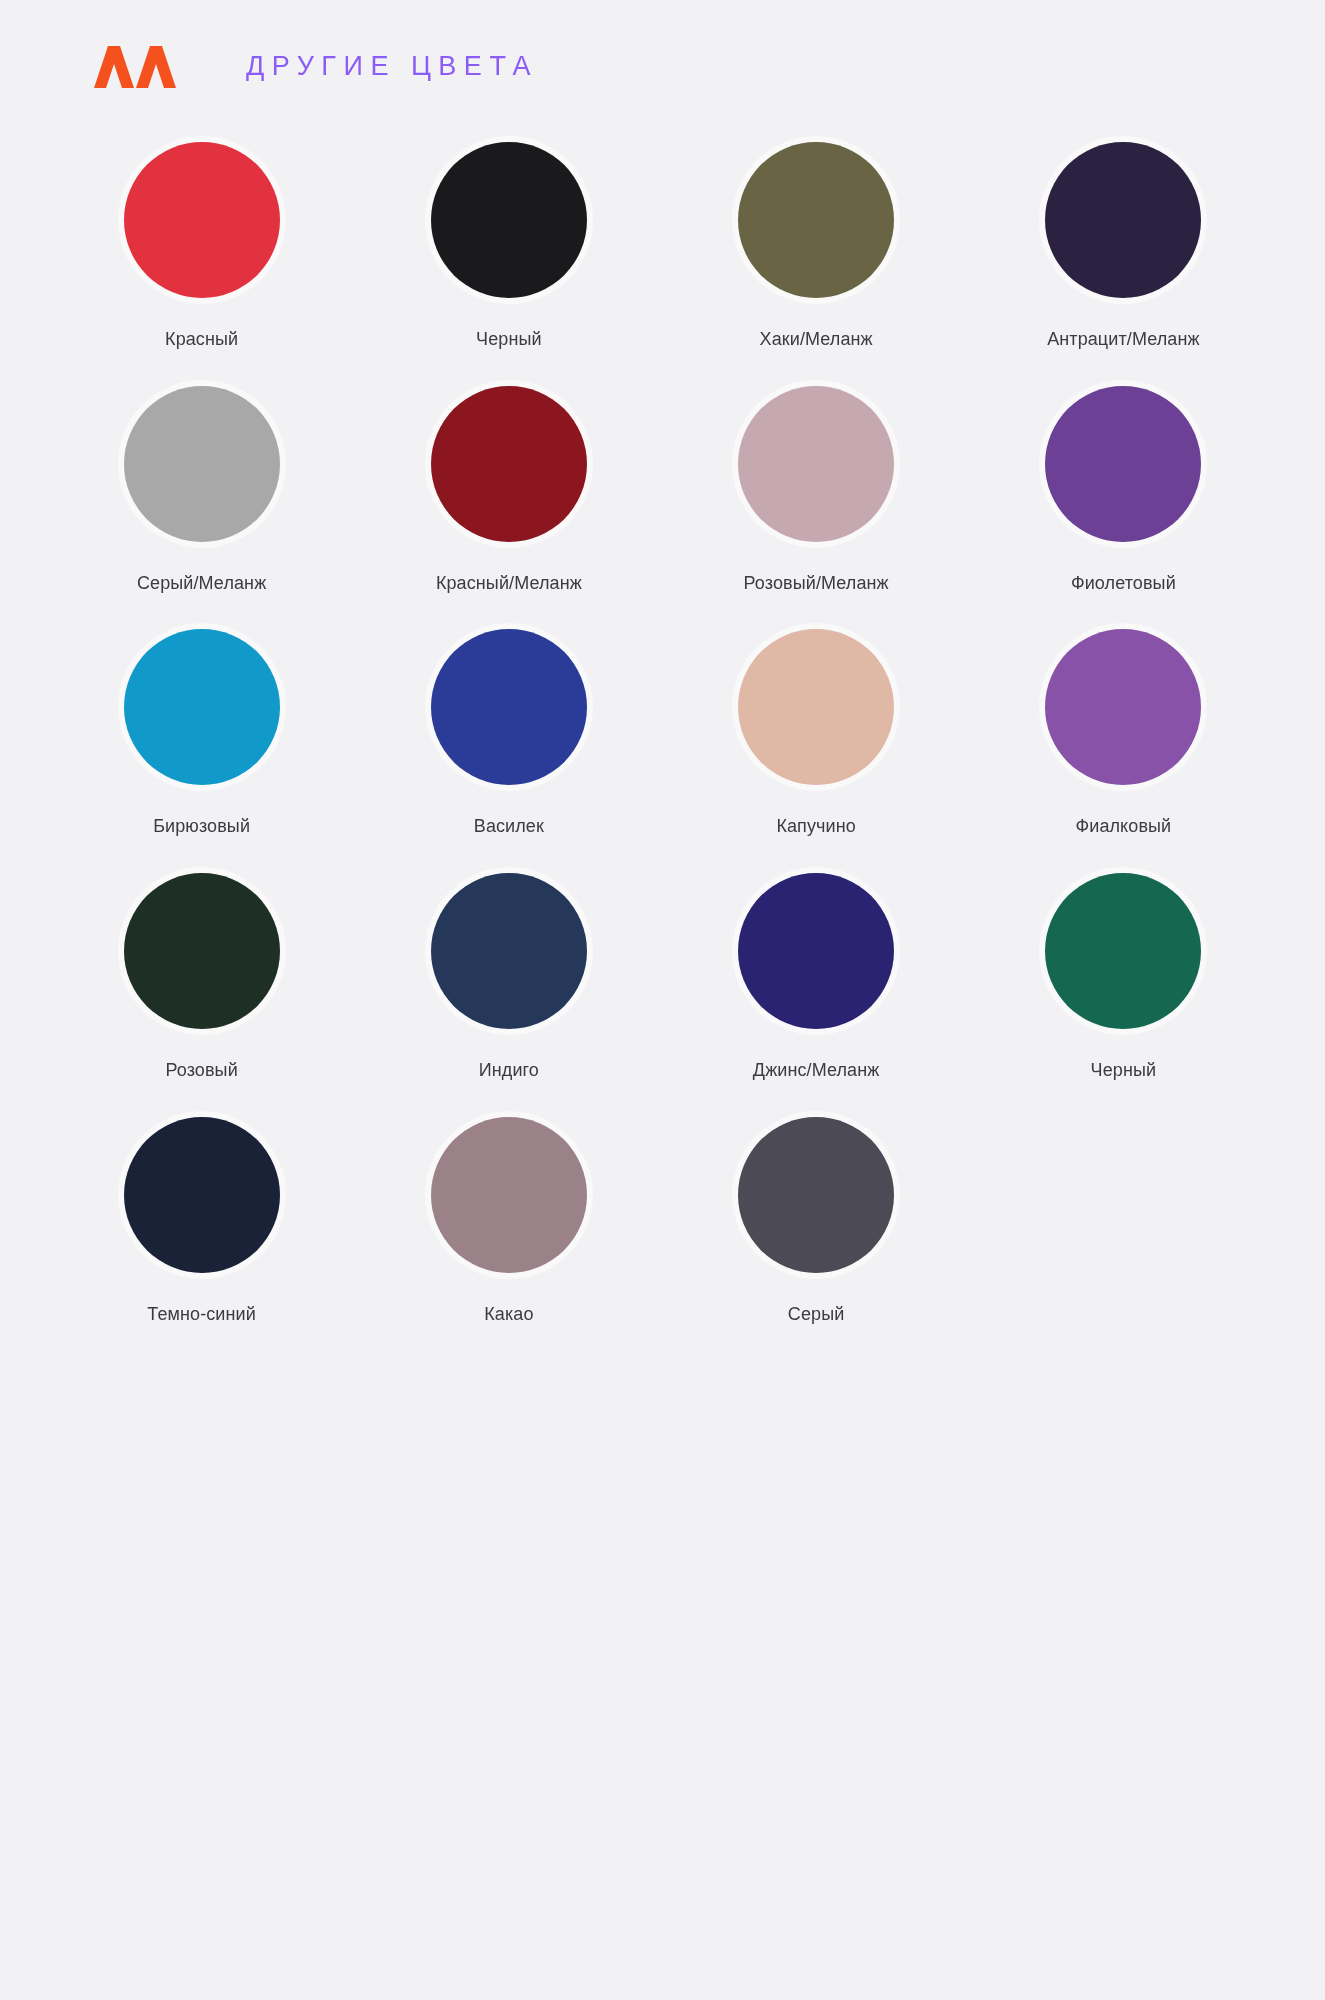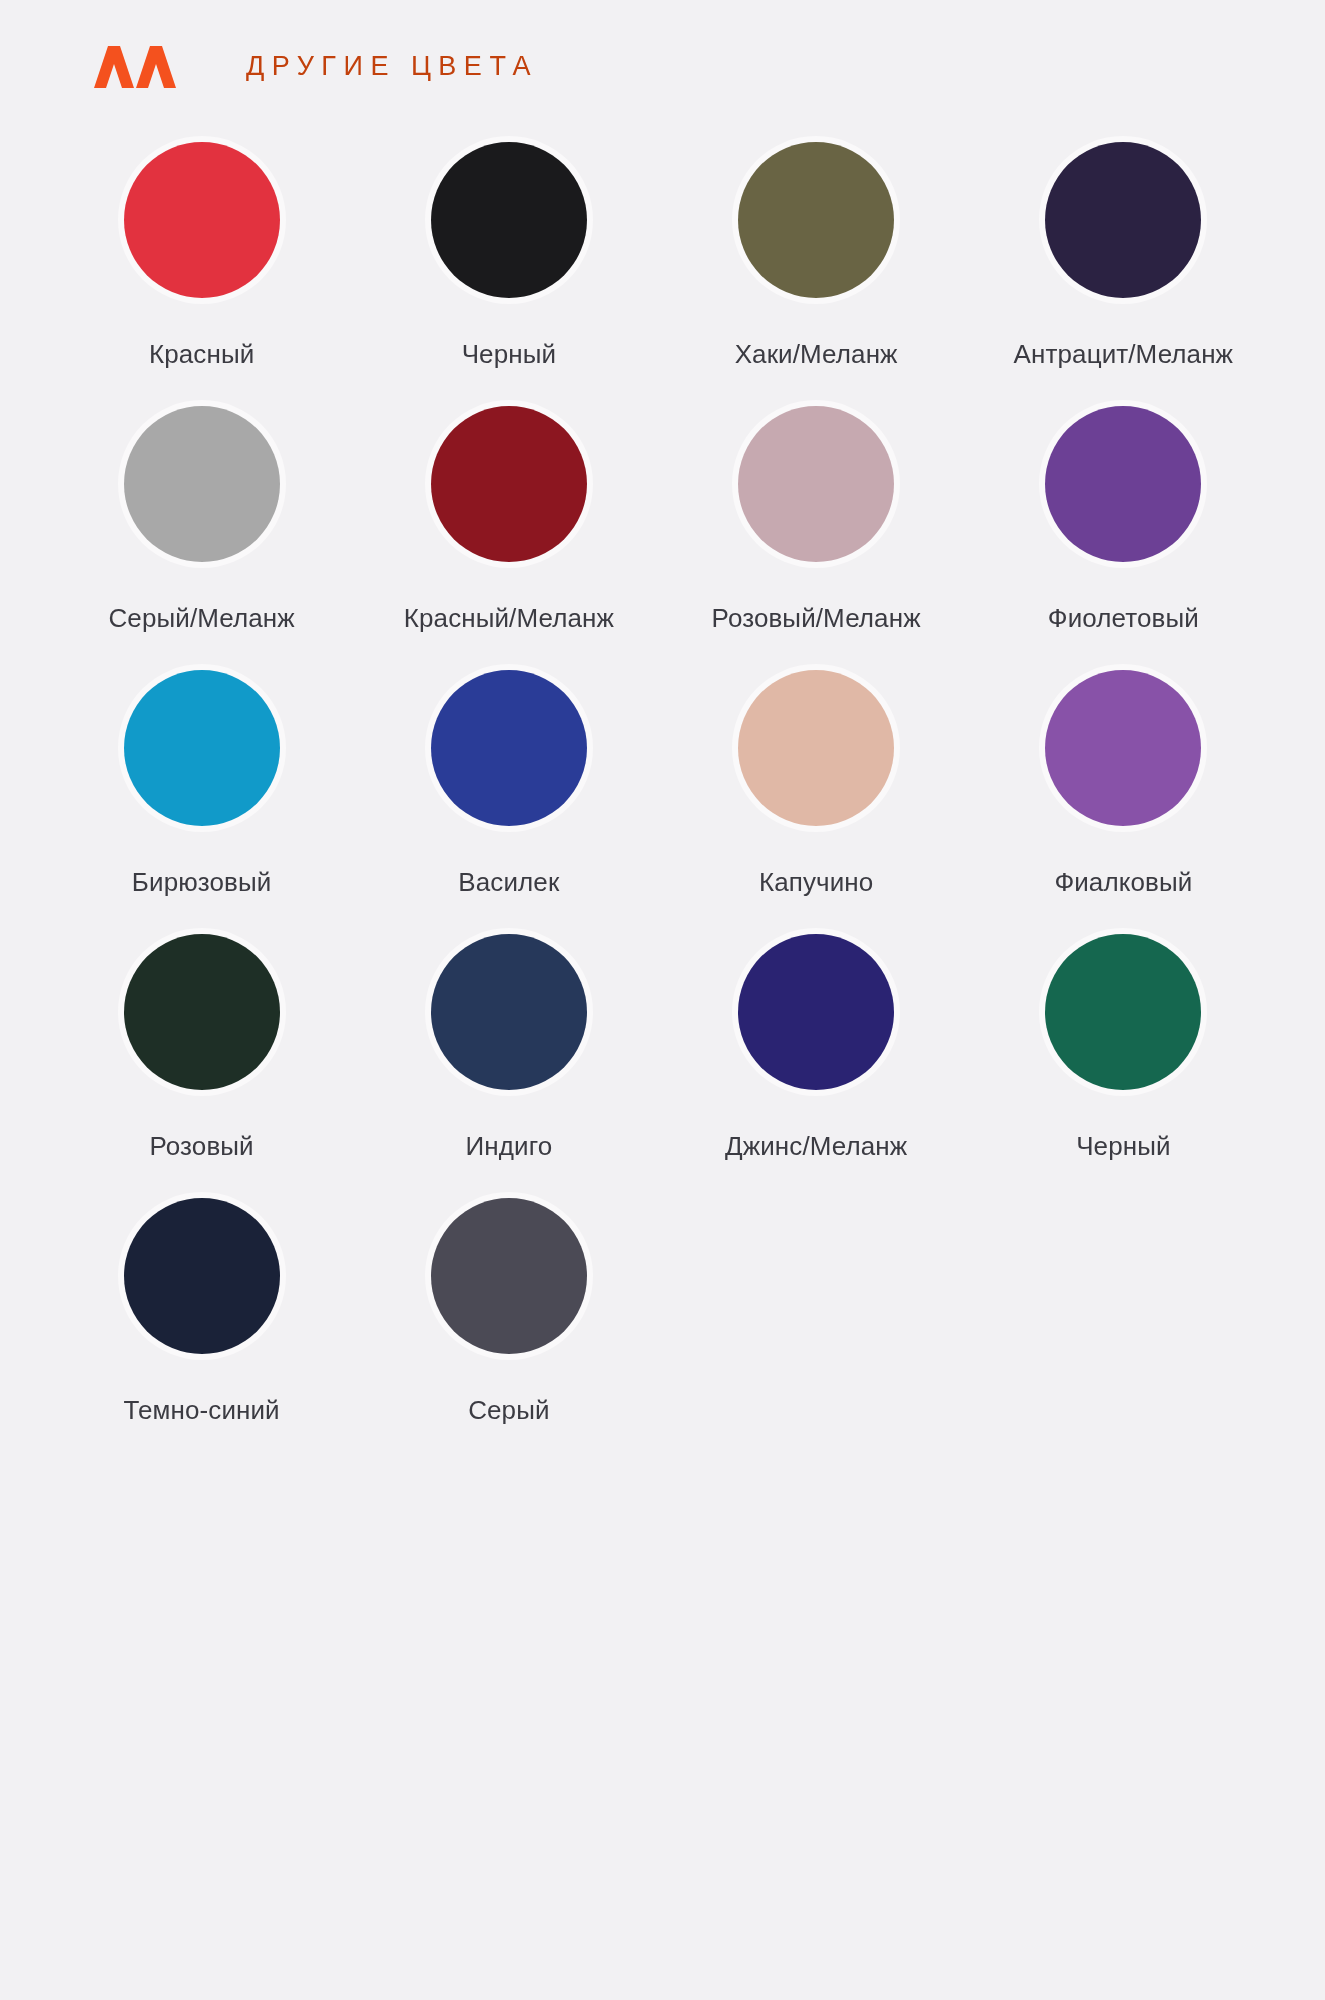--- a/index.html
+++ b/index.html
@@ -35,21 +35,21 @@
   .logo {
     width: 100px;
     height: 44px;
     flex: 0 0 auto;
     display: block;
   }
   .header-title {
     margin-left: 62px;
     font-size: 27px;
     letter-spacing: 7.5px;
-    color: #c2410c;
+    color: #8b5cf6;
     font-weight: 400;
     line-height: 1;
     white-space: nowrap;
   }
 
   
   .grid {
     margin: 0;
     padding: 52px 48px 0 48px;
     display: grid;
@@ -78,22 +78,22 @@
   .swatch-circle {
     width: 156px;
     height: 156px;
     border-radius: 50%;
     background: #ccc;
     box-shadow: 0 0 0 6px #faf9fa;
     position: relative;
   }
 
   .swatch-label {
-    margin-top: 36px;
-    font-size: 26px;
+    margin-top: 25px;
+    font-size: 18px;
     color: #3b3b42;
     text-align: right;
     line-height: 1.15;
     white-space: nowrap;
     letter-spacing: 0.1px;
   }
 </style>
 </head>
 <body>
 
@@ -207,19 +207,25 @@
         <div class="swatch-label">Черный</div>
       </div>
       <div class="swatch">
         <div class="swatch-circle-wrap">
           <div class="swatch-circle" style="background: rgb(26, 34, 56);"></div>
         </div>
         <div class="swatch-label">Темно-синий</div>
       </div>
       <div class="swatch">
         <div class="swatch-circle-wrap">
+          <div class="swatch-circle" style="background: rgb(155, 129, 136);"></div>
+        </div>
+        <div class="swatch-label">Какао</div>
+      </div>
+      <div class="swatch">
+        <div class="swatch-circle-wrap">
           <div class="swatch-circle" style="background: rgb(75, 74, 85);"></div>
         </div>
         <div class="swatch-label">Серый</div>
       </div>
     </div>
 
 </div>
 
 </body></html>

